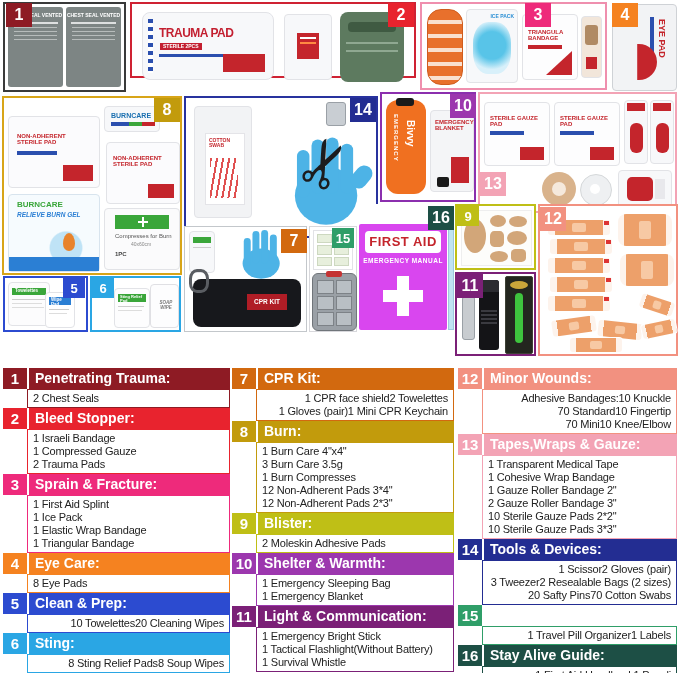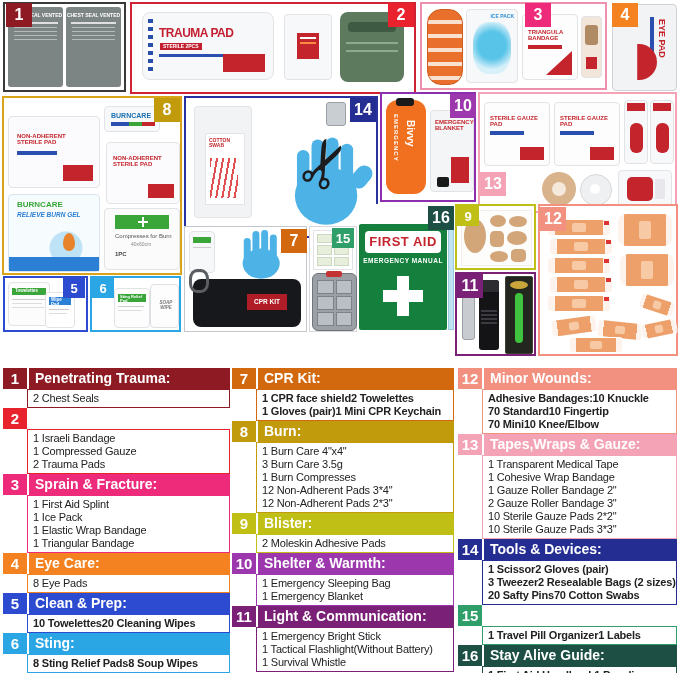--- a/index.html
+++ b/index.html
@@ -34,21 +34,21 @@
   .col{position:absolute;top:368px;height:302px;display:flex;flex-direction:column;justify-content:space-between;}
   .section{--c:#888;}
   .sec-head{display:flex;height:21px;}
   .sec-num{width:24px;background:var(--c);color:#fff;font-weight:bold;font-size:15px;
            display:flex;align-items:center;justify-content:center;flex:0 0 24px;}
   .sec-title{flex:1;margin-left:2px;background:var(--c);color:#fff;font-weight:bold;font-size:14px;
              line-height:21px;padding-left:6px;white-space:nowrap;overflow:hidden;}
   .sec-body{margin-left:24px;border:1px solid var(--c);background:#fff;padding:2px 5px;
             font-size:11px;line-height:13px;color:#222;letter-spacing:-0.2px;}
   .line{white-space:nowrap;}
-  .line.two{display:flex;justify-content:flex-start;font-weight:bold;}
+  .line.two{display:flex;justify-content:flex-end;}
 </style>
 </head>
 <body>
 
 <div id="root">
 
   <div class="pbox" style="left:3px;top:2px;width:123px;height:90px;border:2px solid #3a3a3a;">
     <div class="graypack" style="left:3px;top:3px;width:55px;height:80px;">
       <div class="gp-t">CHEST SEAL VENTED</div>
       <div class="gp-l"></div>
@@ -61,21 +61,21 @@
       <div class="gp-t">CHEST SEAL VENTED</div>
       <div class="gp-l"></div>
       <div class="gp-l2"></div>
       <div class="gp-l2"></div>
       <div class="gp-l2"></div>
       <div class="gp-l2"></div>
     </div>
   </div>
   <div class="badge" style="left: 6px; top: 3px; background: rgb(142, 27, 36);">1</div>
 
-  <div class="pbox" style="left:130px;top:2px;width:286px;height:92px;border:2px solid #cf2233;padding-left:44px;">
+  <div class="pbox" style="left:130px;top:2px;width:286px;height:76px;border:2px solid #cf2233;padding-left:44px;">
     <div class="pack" style="left:10px;top:8px;width:132px;height:68px;border-radius:8px;">
       <div style="position:absolute;left:5px;top:6px;width:5px;height:54px;background:repeating-linear-gradient(#2b4fae 0 4px,#fff 4px 8px);"></div>
       <div class="tinytxt" style="left:16px;top:14px;font-size:12px;color:#c31f30;letter-spacing:-0.5px;">TRAUMA PAD</div>
       <div class="tinytxt" style="left:17px;top:30px;font-size:5px;color:#fff;background:#c31f30;padding:1px 3px;">STERILE 2PCS</div>
       <div style="position:absolute;left:16px;top:41px;width:105px;height:3px;background:#2b4fae;"></div>
       <div class="redrect" style="right:8px;bottom:7px;width:42px;height:18px;"></div>
     </div>
     <div class="pack" style="left:152px;top:10px;width:48px;height:66px;">
       <div class="redrect" style="left:12px;top:18px;width:22px;height:26px;"></div>
       <div style="position:absolute;left:15px;top:22px;width:16px;height:2px;background:#fff;"></div>
@@ -287,21 +287,21 @@
         <div style="background:#b9bfc4;border:1px solid #7d8287;"></div>
         <div style="background:#b9bfc4;border:1px solid #7d8287;"></div>
         <div style="background:#b9bfc4;border:1px solid #7d8287;"></div>
         <div style="background:#b9bfc4;border:1px solid #7d8287;"></div>
       </div>
     </div>
   </div>
   <div class="badge sm" style="left: 332px; top: 228px; background: rgb(47, 158, 104);">15</div>
 
   <div class="pbox" style="left:357px;top:204px;width:97px;height:128px;">
-    <div style="position:absolute;left:2px;top:20px;width:88px;height:106px;background:#15803d;border-radius:2px;">
+    <div style="position:absolute;left:2px;top:20px;width:88px;height:106px;background:#d946ef;border-radius:2px;">
       <div style="position:absolute;left:6px;top:7px;width:76px;height:22px;background:#fff;border-radius:4px;display:flex;align-items:center;justify-content:center;">
         <span class="tinytxt" style="position:static;font-size:13px;color:#c4252c;letter-spacing:0.5px;">FIRST AID</span>
       </div>
       <div class="tinytxt" style="left:0;top:34px;width:100%;text-align:center;font-size:6.5px;color:#fff;letter-spacing:0.5px;">EMERGENCY MANUAL</div>
       <div class="cross" style="position:absolute;left:24px;top:52px;width:40px;height:40px;"></div>
     </div>
     <div style="position:absolute;right:0;top:24px;width:4px;height:100px;background:#bfe3f2;border:1px solid #9cc9dd;"></div>
   </div>
   <div class="badge" style="left: 428px; top: 206px; background: rgb(29, 79, 69);">16</div>
 
@@ -364,20 +364,21 @@
           <div class="sec-num">1</div>
           <div class="sec-title">Penetrating Trauma:</div>
         </div>
         <div class="sec-body">
           <div class="line">2 Chest Seals</div>
         </div>
       </div>
       <div class="section" style="--c: #e8232e;">
         <div class="sec-head">
           <div class="sec-num">2</div>
+          <div class="sec-title">Bleed Stopper:</div>
         </div>
         <div class="sec-body">
           <div class="line">1 Israeli Bandage</div>
           <div class="line">1 Compressed Gauze</div>
           <div class="line">2 Trauma Pads</div>
         </div>
       </div>
       <div class="section" style="--c: #ee2a7b;">
         <div class="sec-head">
           <div class="sec-num">3</div>

